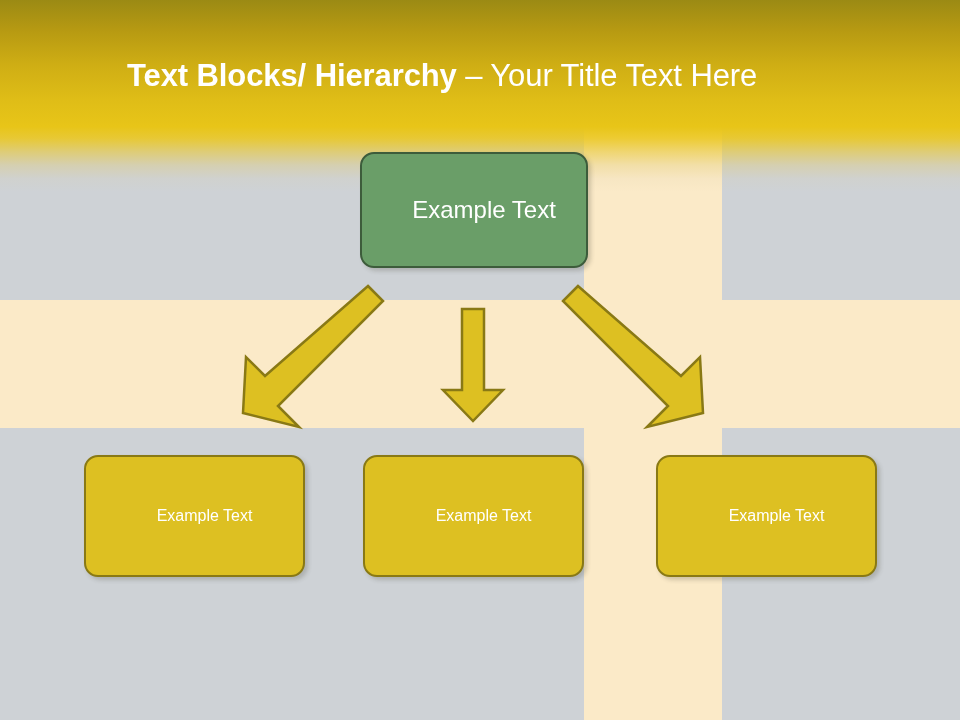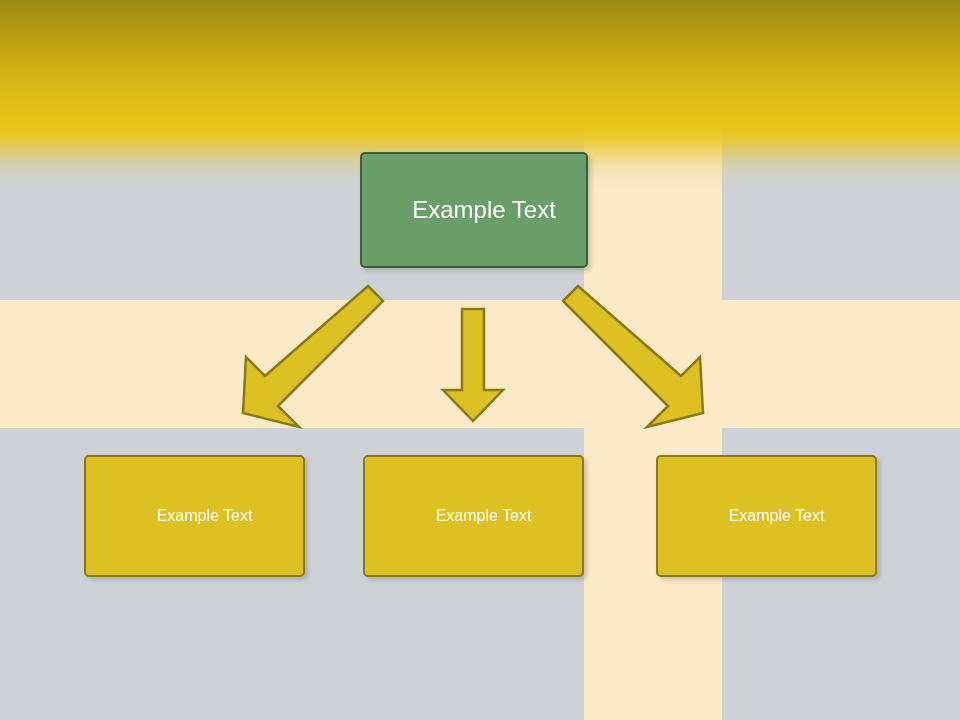--- a/index.html
+++ b/index.html
@@ -66,21 +66,21 @@
     white-space: nowrap;
     letter-spacing: -0.1px;
   }
   .title .strong { font-weight: bold; }
   .title .light  { font-weight: normal; }
 
   
   .node {
     position: absolute;
     box-sizing: border-box;
-    border-radius: 5px;
+    border-radius: 14px;
     display: flex;
     align-items: center;
     justify-content: center;
     color: #ffffff;
     text-align: right;
     box-shadow: 3px 3px 4px rgba(60,60,40,0.22);
     padding-left: 20px;
   }
   .node-top {
     left: 360px;
@@ -116,20 +116,23 @@
 </head>
 <body>
 
 <div id="slide">
 
   <div class="band-h"></div>
   <div class="band-v"></div>
 
   <div class="banner"></div>
 
+  <div class="title">
+    <span class="strong">Text Blocks/ Hierarchy </span><span class="light">– Your Title Text Here</span>
+  </div>
 
   <svg class="arrows" viewBox="0 0 960 720" xmlns="http://www.w3.org/2000/svg">
 
     <polygon fill="#ddc022" stroke="#897915" stroke-width="2.5" stroke-linejoin="miter" points="368,286 383,301 278,406 299,427 243,413 246,357 265,376"></polygon>
 
     <polygon fill="#ddc022" stroke="#897915" stroke-width="2.5" stroke-linejoin="miter" points="462,309 484,309 484,390 503,390 473,421 443,390 462,390"></polygon>
 
     <polygon fill="#ddc022" stroke="#897915" stroke-width="2.5" stroke-linejoin="miter" points="578,286 563,301 668,406 647,427 703,413 700,357 681,376"></polygon>
   </svg>
 

